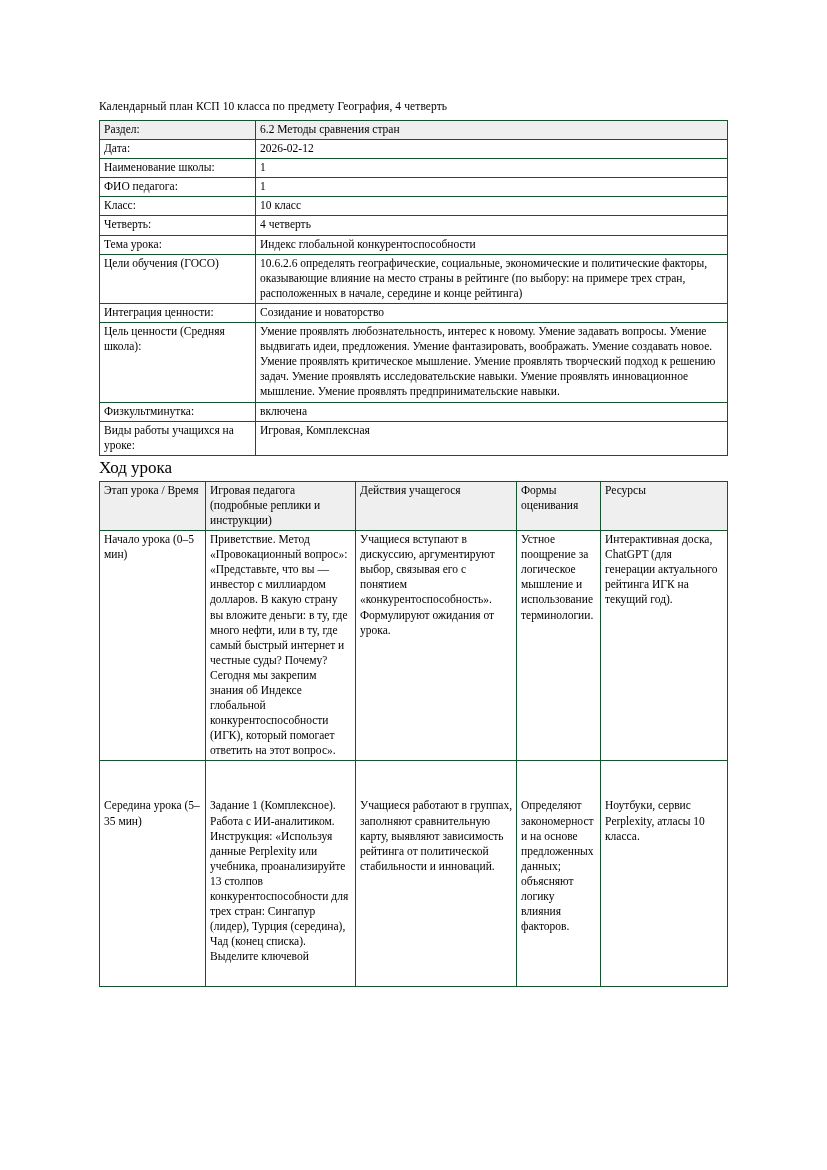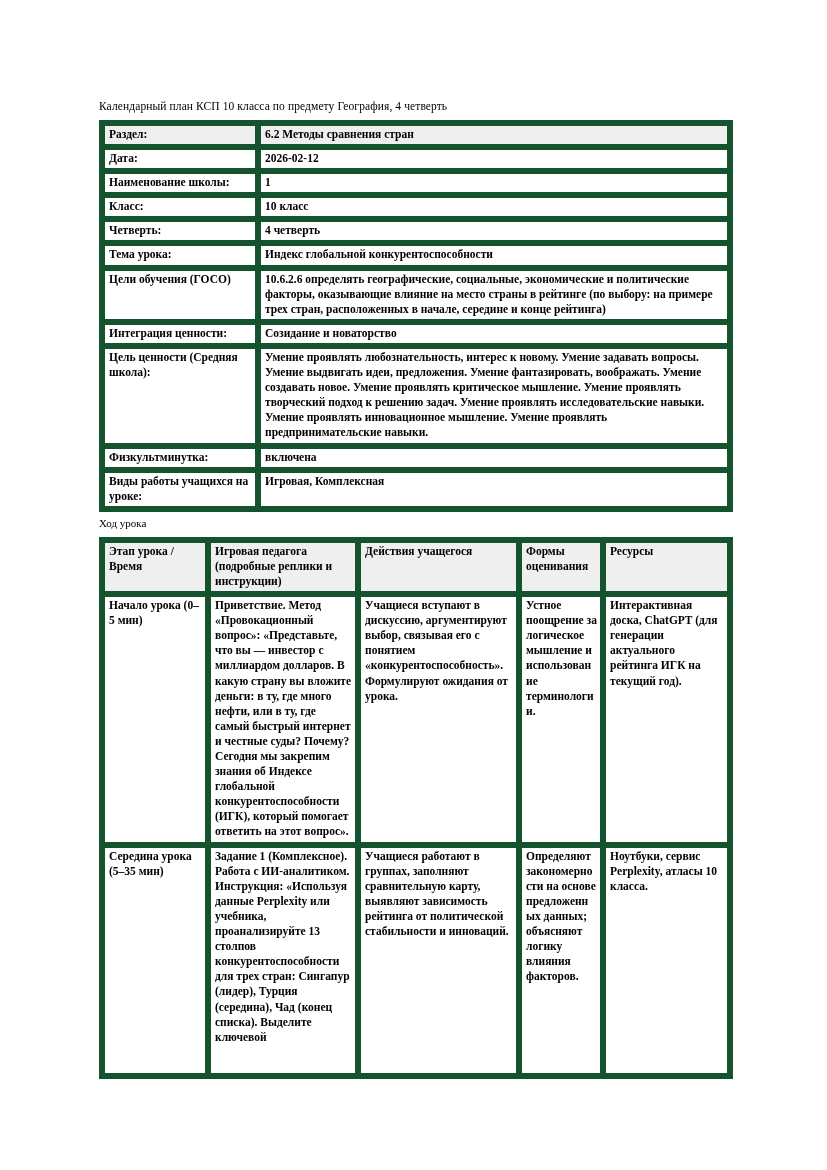--- a/index.html
+++ b/index.html
@@ -31,60 +31,61 @@
     letter-spacing: 0.1px;
   }
   table.doc-table {
     border-collapse: collapse;
     width: 628px;
     table-layout: fixed;
     margin: 0;
   }
   table.doc-table td,
   table.doc-table th {
-    border: 6px solid #14532d;
+    border: 1px solid #14532d;
     padding: 1px 3px 2px 4px;
     font-size: 11.5px;
     line-height: 15.1px;
     vertical-align: top;
     text-align: left;
-    font-weight: bold;
+    font-weight: normal;
     word-wrap: break-word;
     overflow-wrap: break-word;
     hyphens: none;
   }
   table.doc-table tr.shaded > td,
   table.doc-table tr.shaded > th {
     background: #efefef;
   }
   
   .info-table col.c-label { width: 156px; }
   .info-table col.c-value { width: 472px; }
 
   
   .flow-table col.f1 { width: 106px; }
   .flow-table col.f2 { width: 150px; }
   .flow-table col.f3 { width: 161px; }
   .flow-table col.f4 { width: 84px; }
   .flow-table col.f5 { width: 127px; }
 
   .section-label {
-    font-size: 11px;
+    font-size: 17px;
     line-height: 15px;
     margin: 4px 0 6px 0;
   }
   
   .flow-table tr.clipped td {
     height: 222px;
     overflow: hidden;
   }
   .clip-wrap {
     display: block;
     max-height: 222px;
     overflow: hidden;
+    margin-top: 36px;
   }
 </style>
 </head>
 <body>
 
 <div class="page">
 
   <p class="doc-title">Календарный план КСП 10 класса по предмету География, 4 четверть</p>
 
   <table class="doc-table info-table">
@@ -96,20 +97,24 @@
       <tr class="shaded">
         <td>Раздел:</td>
         <td>6.2 Методы сравнения стран</td>
       </tr>
       <tr>
         <td>Дата:</td>
         <td>2026-02-12</td>
       </tr>
       <tr>
         <td>Наименование школы:</td>
+        <td>1</td>
+      </tr>
+      <tr>
+        <td>ФИО педагога:</td>
         <td>1</td>
       </tr>
       <tr>
         <td>Класс:</td>
         <td>10 класс</td>
       </tr>
       <tr>
         <td>Четверть:</td>
         <td>4 четверть</td>
       </tr>

